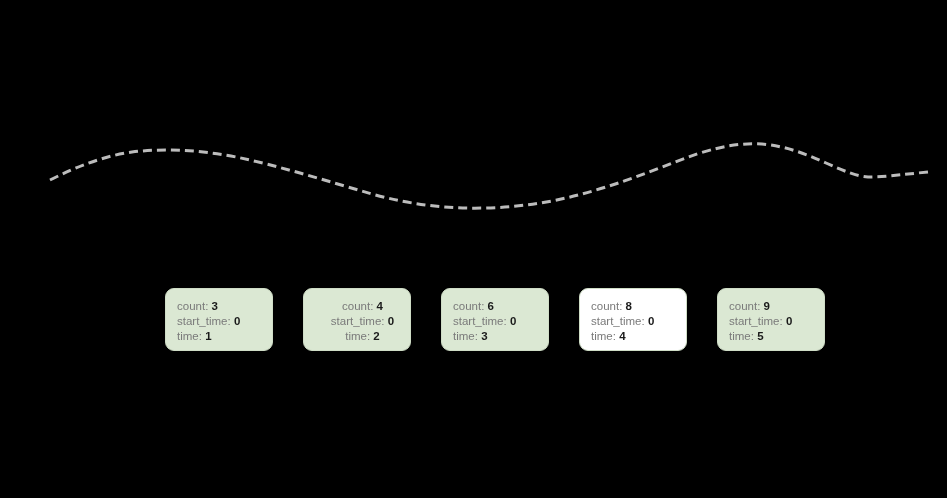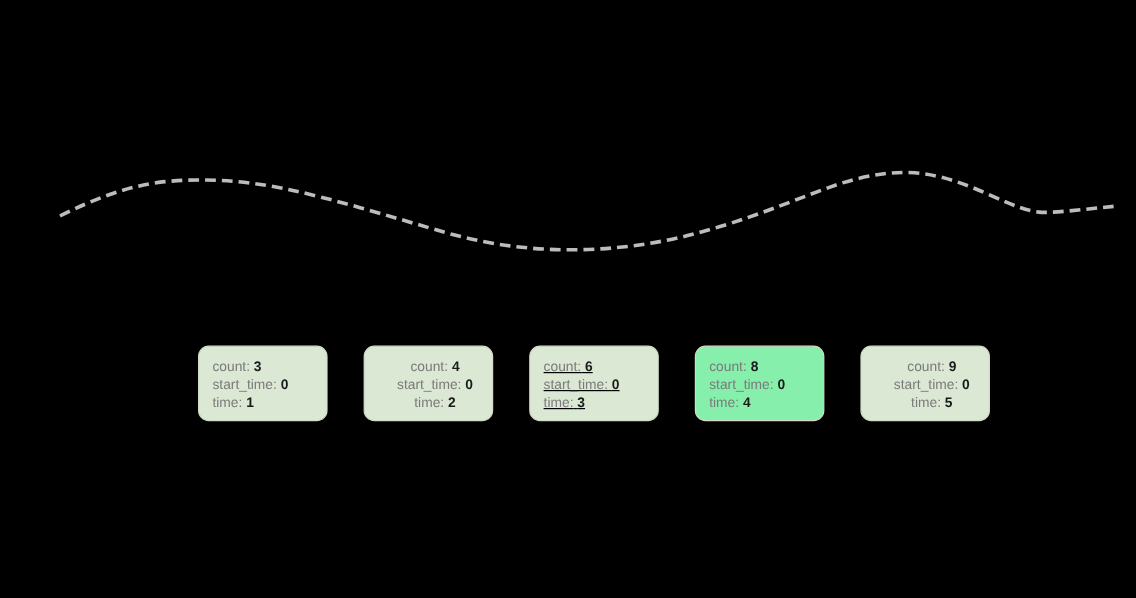--- a/index.html
+++ b/index.html
@@ -40,21 +40,20 @@
     border: 1px solid #cfddc6;
     border-radius: 9px;
     margin-right: 30px;
     padding: 10px 0 0 11px;
     display: flex;
     flex-direction: column;
     justify-content: flex-start;
   }
   .state-node:last-child {
     margin-right: 0;
-    text-align: center;
   }
   .field-row {
     font-size: 11.5px;
     line-height: 15px;
     white-space: nowrap;
     color: #777777;
   }
   .field-key {
     color: #7a7a7a;
   }
@@ -97,36 +96,36 @@
       <div class="field-row">
         <span class="field-key" style="color: rgb(122, 122, 122);">start_time:</span>
         <span class="field-val" style="color: rgb(26, 26, 26);">0</span>
       </div>
       <div class="field-row">
         <span class="field-key" style="color: rgb(122, 122, 122);">time:</span>
         <span class="field-val" style="color: rgb(26, 26, 26);">2</span>
       </div>
     </div>
 
-    <div class="state-node" style="background: rgb(219, 232, 211); border-color: rgb(207, 221, 198); text-decoration: underline;">
+    <div class="state-node" style="background: rgb(219, 232, 211); border-color: rgb(207, 221, 198);">
       <div class="field-row">
         <span class="field-key" style="color: rgb(122, 122, 122);">count:</span>
         <span class="field-val" style="color: rgb(26, 26, 26);">6</span>
       </div>
       <div class="field-row">
         <span class="field-key" style="color: rgb(122, 122, 122);">start_time:</span>
         <span class="field-val" style="color: rgb(26, 26, 26);">0</span>
       </div>
       <div class="field-row">
         <span class="field-key" style="color: rgb(122, 122, 122);">time:</span>
         <span class="field-val" style="color: rgb(26, 26, 26);">3</span>
       </div>
     </div>
 
-    <div class="state-node" style="background: #86efac; border-color: rgb(207, 221, 198);">
+    <div class="state-node" style="background: #ffffff; border-color: rgb(207, 221, 198);">
       <div class="field-row">
         <span class="field-key" style="color: rgb(122, 122, 122);">count:</span>
         <span class="field-val" style="color: rgb(26, 26, 26);">8</span>
       </div>
       <div class="field-row">
         <span class="field-key" style="color: rgb(122, 122, 122);">start_time:</span>
         <span class="field-val" style="color: rgb(26, 26, 26);">0</span>
       </div>
       <div class="field-row">
         <span class="field-key" style="color: rgb(122, 122, 122);">time:</span>

